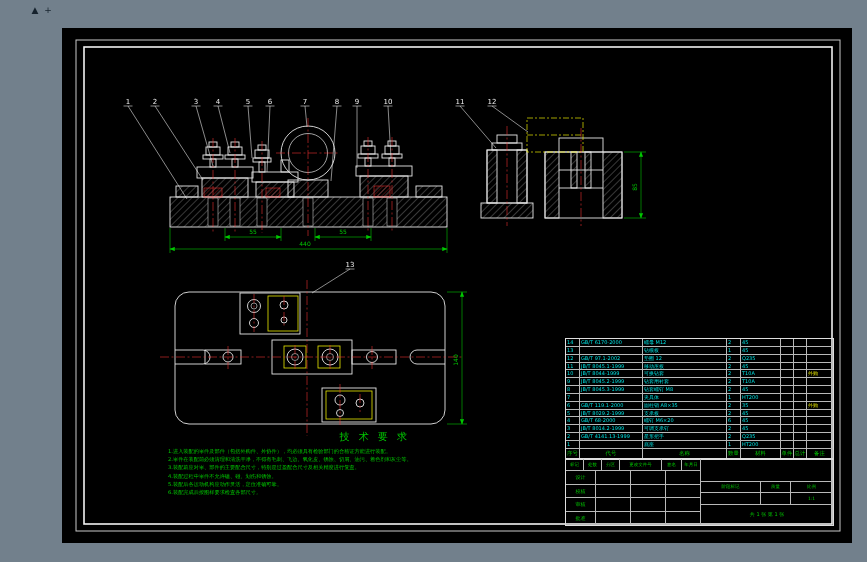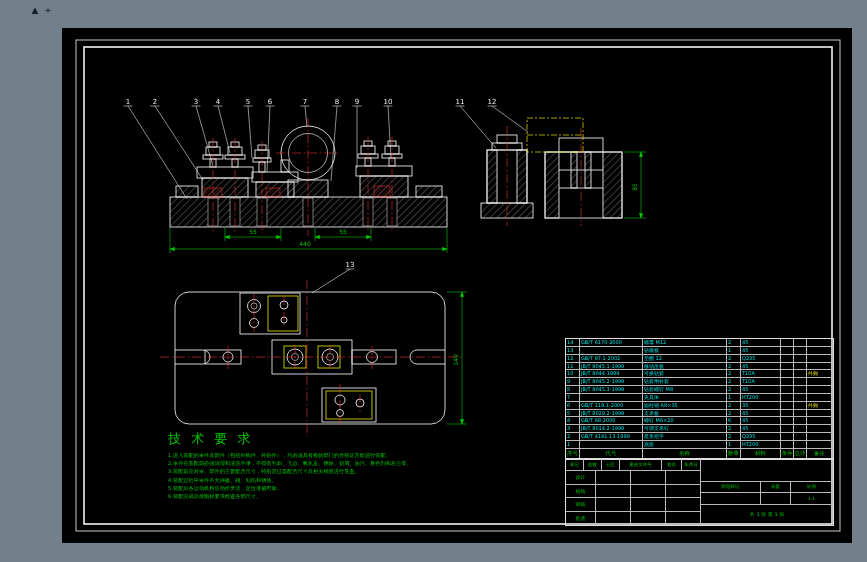--- a/index.html
+++ b/index.html
@@ -30,21 +30,21 @@
   .tb-right{position:absolute;left:135px;top:0;width:132px;height:66px;}
   .tb-name{position:absolute;left:0;top:0;width:132px;height:22px;border-bottom:0.5px solid #b9b9b9;}
   .tb-lblrow{position:absolute;left:0;top:22px;width:132px;height:12px;display:grid;grid-template-columns:60px 30px 42px;}
   .tb-valrow{position:absolute;left:0;top:34px;width:132px;height:12px;display:grid;grid-template-columns:60px 30px 42px;}
   .tb-lblrow .tb-cell,.tb-valrow .tb-cell{line-height:11.5px;}
   .tb-sheets{position:absolute;left:0;top:46px;width:132px;height:20px;color:#00c800;
              font-size:5px;line-height:19px;text-align:center;}
 
   
   #tech{position:absolute;left:168px;top:430px;width:242px;}
-  .tech-title{color:#00c800;font-size:13px;text-align:left;letter-spacing:3px;margin-bottom:3px;}
+  .tech-title{color:#00c800;font-size:10px;text-align:right;letter-spacing:3px;margin-bottom:3px;}
   .tech-line{color:#00c800;font-size:5.2px;line-height:8.2px;white-space:nowrap;overflow:hidden;}
 </style>
 </head>
 <body>
 
 <div class="screen" data-name="cad-viewer-window">
 
   <div class="chrome-icon i1" data-name="window-menu-icon">▲</div>
   <div class="chrome-icon i2" data-name="window-restore-icon">+</div>
 

